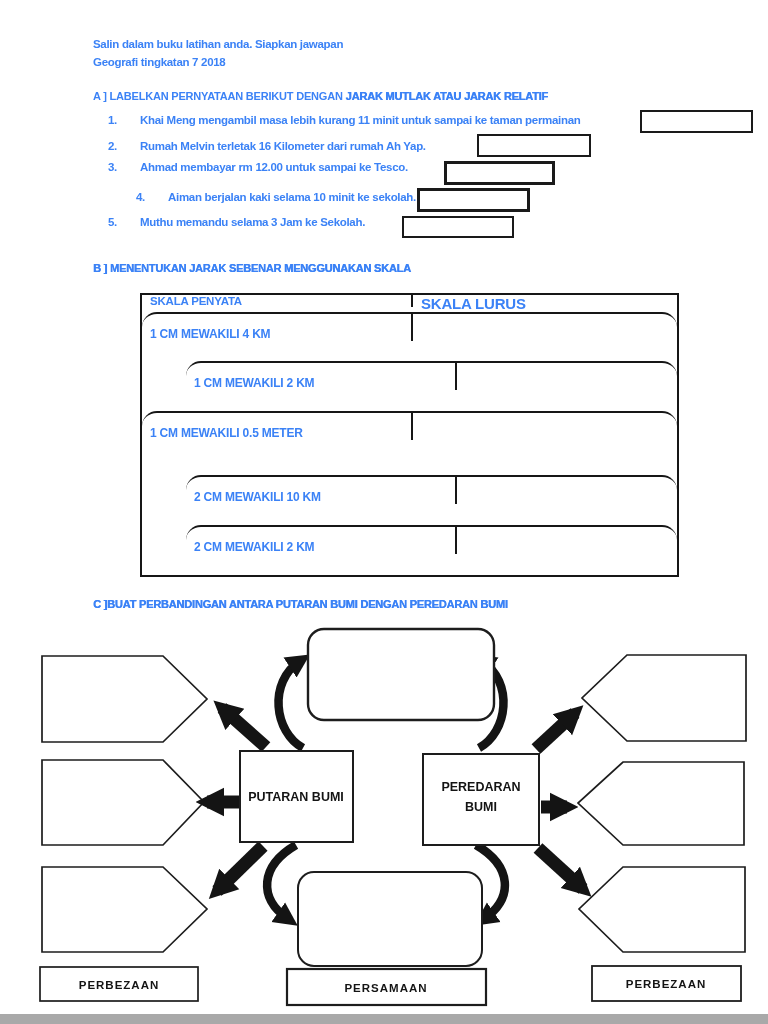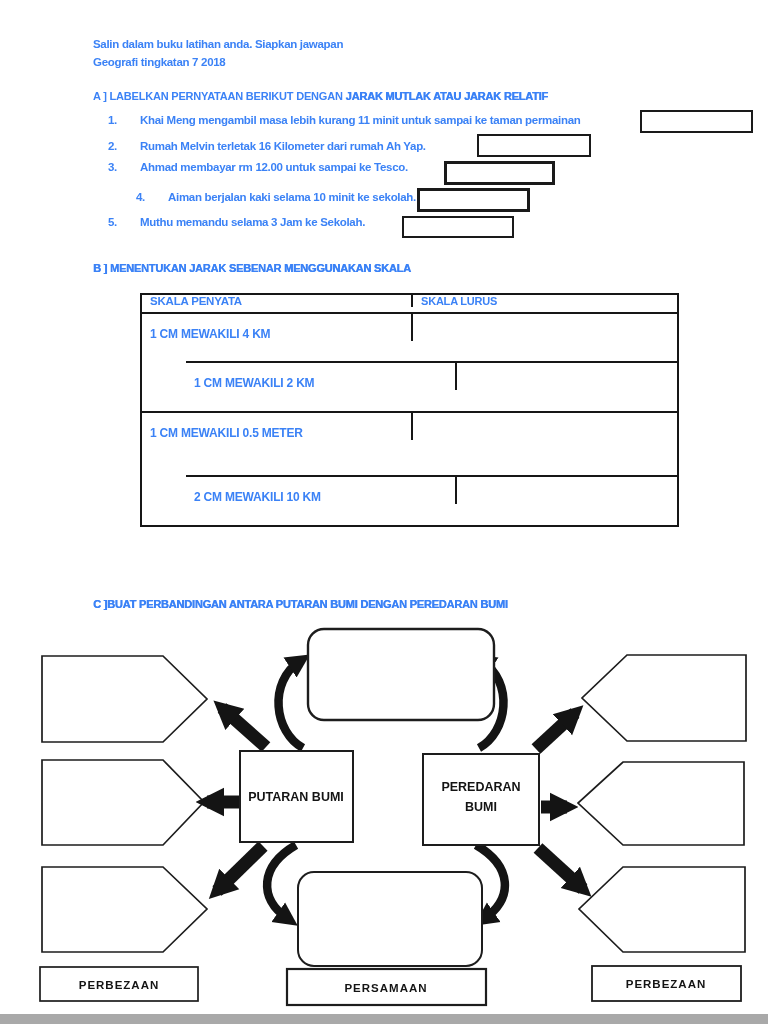--- a/index.html
+++ b/index.html
@@ -11,21 +11,21 @@
   .heavy{text-shadow:0.45px 0 0 currentColor;}
   .li-row{left:108px;font-size:11.5px;font-weight:bold;letter-spacing:-0.3px;white-space:nowrap;}
   .li-num{display:inline-block;width:32px;}
   .ans-box{background:#ffffff;border:2px solid #1a1a1a;}
   .ans-box.thick{border-width:3px;}
   .scale-table{left:140px;top:293px;width:535px;border:2px solid #161616;background:#fff;}
   .t-row{display:flex;border-top:2px solid #161616;}
   .t-row.head{border-top:none;height:17px;align-items:flex-start;}
   .t-cell-l{width:261px;border-right:2px solid #161616;padding-left:8px;font-weight:bold;font-size:12px;letter-spacing:-0.2px;}
   .t-cell-r{flex:1;padding-left:8px;font-weight:bold;font-size:12px;letter-spacing:-0.2px;}
-  .t-row.data{align-items:flex-start;}
+  .t-row.data{align-items:flex-start;border-radius:15px;}
   .t-row.data .t-cell-l{padding-top:13px;}
   .t-row.data .t-cell-r{padding-top:13px;}
   .h47{height:47px;} .h48{height:48px;margin-left:44px;} .h62{height:62px;}
   .footer-strip{left:0;top:1014px;width:768px;height:10px;background:#a9a9a9;}
   svg text{font-family:"Liberation Sans",sans-serif;font-weight:bold;fill:#141414;}
 </style>
 </head>
 <body>
 
 <div class="page">
@@ -45,36 +45,40 @@
   <div class="abs ans-box" style="left:477px;top:134px;width:110px;height:19px;"></div>
   <div class="abs ans-box thick" style="left:444px;top:161px;width:105px;height:18px;"></div>
   <div class="abs ans-box thick" style="left:417px;top:188px;width:107px;height:18px;"></div>
   <div class="abs ans-box" style="left:402px;top:216px;width:108px;height:18px;"></div>
 
   <div class="abs sec-head heavy" style="top:262px;">B ] MENENTUKAN JARAK SEBENAR MENGGUNAKAN SKALA</div>
 
   <div class="abs scale-table">
     <div class="t-row head">
       <div class="t-cell-l" style="font-size:11.5px;">SKALA PENYATA</div>
-      <div class="t-cell-r" style="font-size:11px;">SKALA LURUS</div>
+      <div class="t-cell-r" style="font-size:15px;">SKALA LURUS</div>
     </div>
     <div class="t-row data h47">
       <div class="t-cell-l">1 CM MEWAKILI 4 KM</div>
       <div class="t-cell-r"></div>
     </div>
     <div class="t-row data h48">
       <div class="t-cell-l">1 CM MEWAKILI 2 KM</div>
       <div class="t-cell-r"></div>
     </div>
     <div class="t-row data h62">
       <div class="t-cell-l">1 CM MEWAKILI 0.5 METER</div>
       <div class="t-cell-r"></div>
     </div>
     <div class="t-row data h48">
       <div class="t-cell-l">2 CM MEWAKILI 10 KM</div>
+      <div class="t-cell-r"></div>
+    </div>
+    <div class="t-row data h48">
+      <div class="t-cell-l">2 CM MEWAKILI 2 KM</div>
       <div class="t-cell-r"></div>
     </div>
   </div>
 
   <div class="abs sec-head heavy" style="top:598px;">C ]BUAT PERBANDINGAN ANTARA PUTARAN BUMI DENGAN PEREDARAN BUMI</div>
 
   <svg class="abs" style="left:0;top:618px;" width="768" height="394" viewBox="0 618 768 394">
     <defs>
       <marker id="head-l" viewBox="0 0 10 10" refX="6" refY="5" markerWidth="2.2" markerHeight="2.8" orient="auto">
         <path d="M0,0 L10,5 L0,10 Z" fill="#141414"></path>

